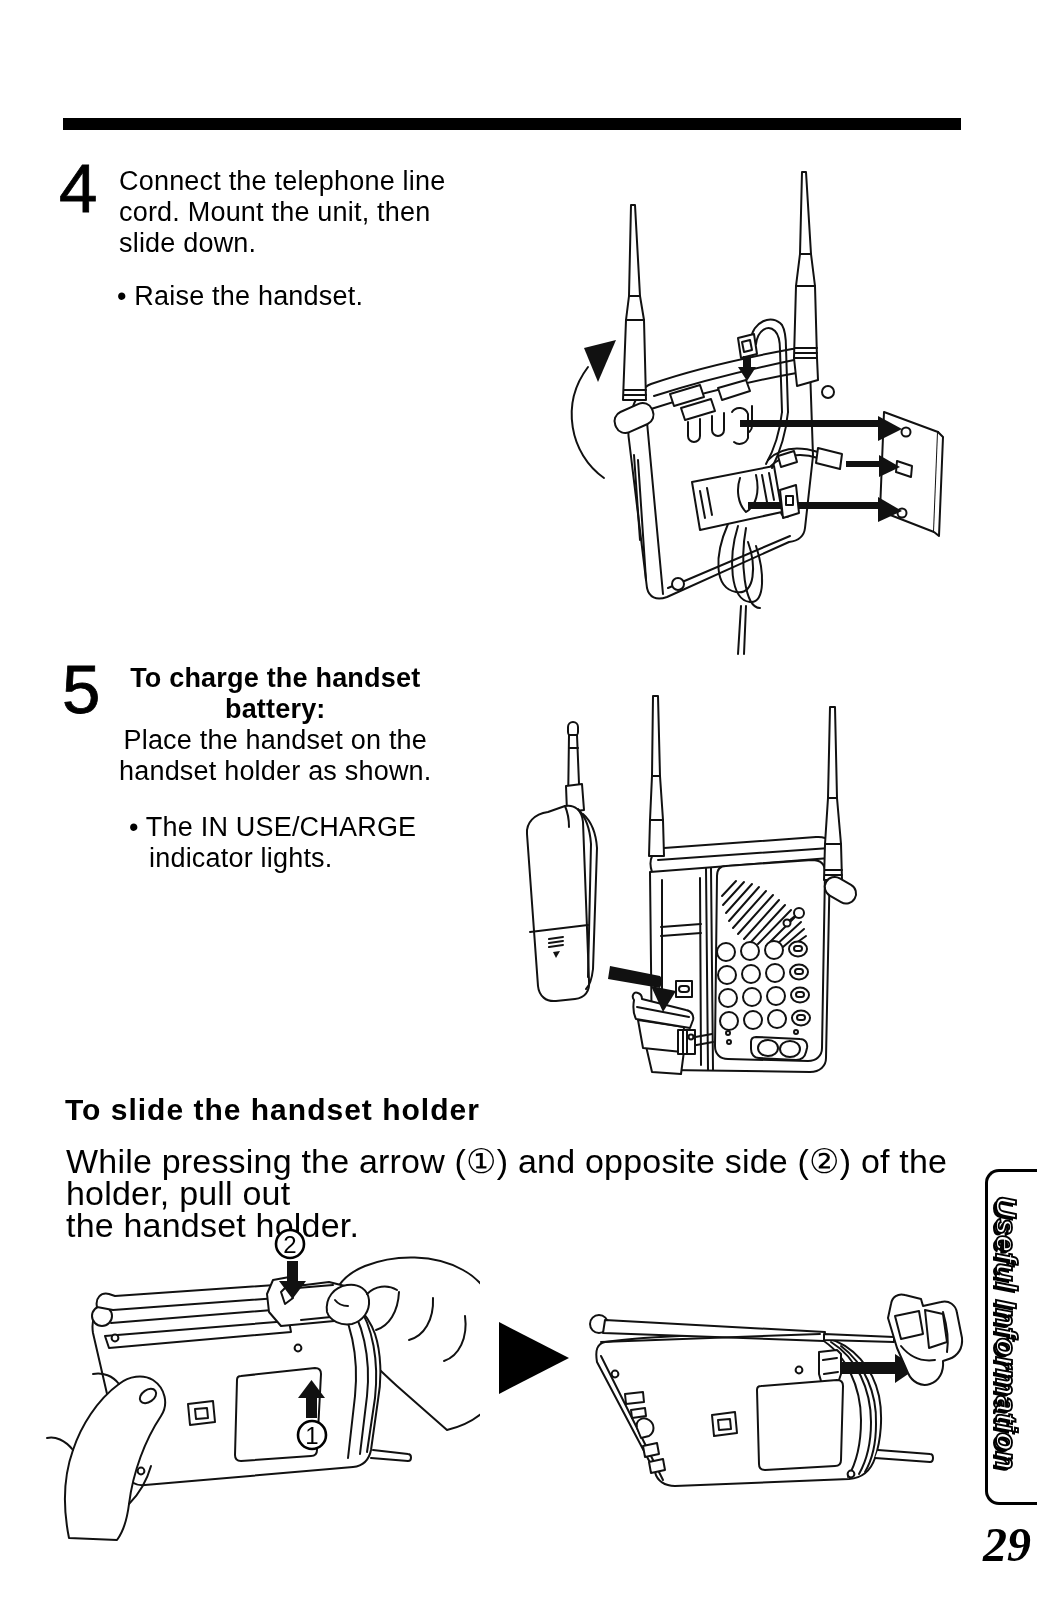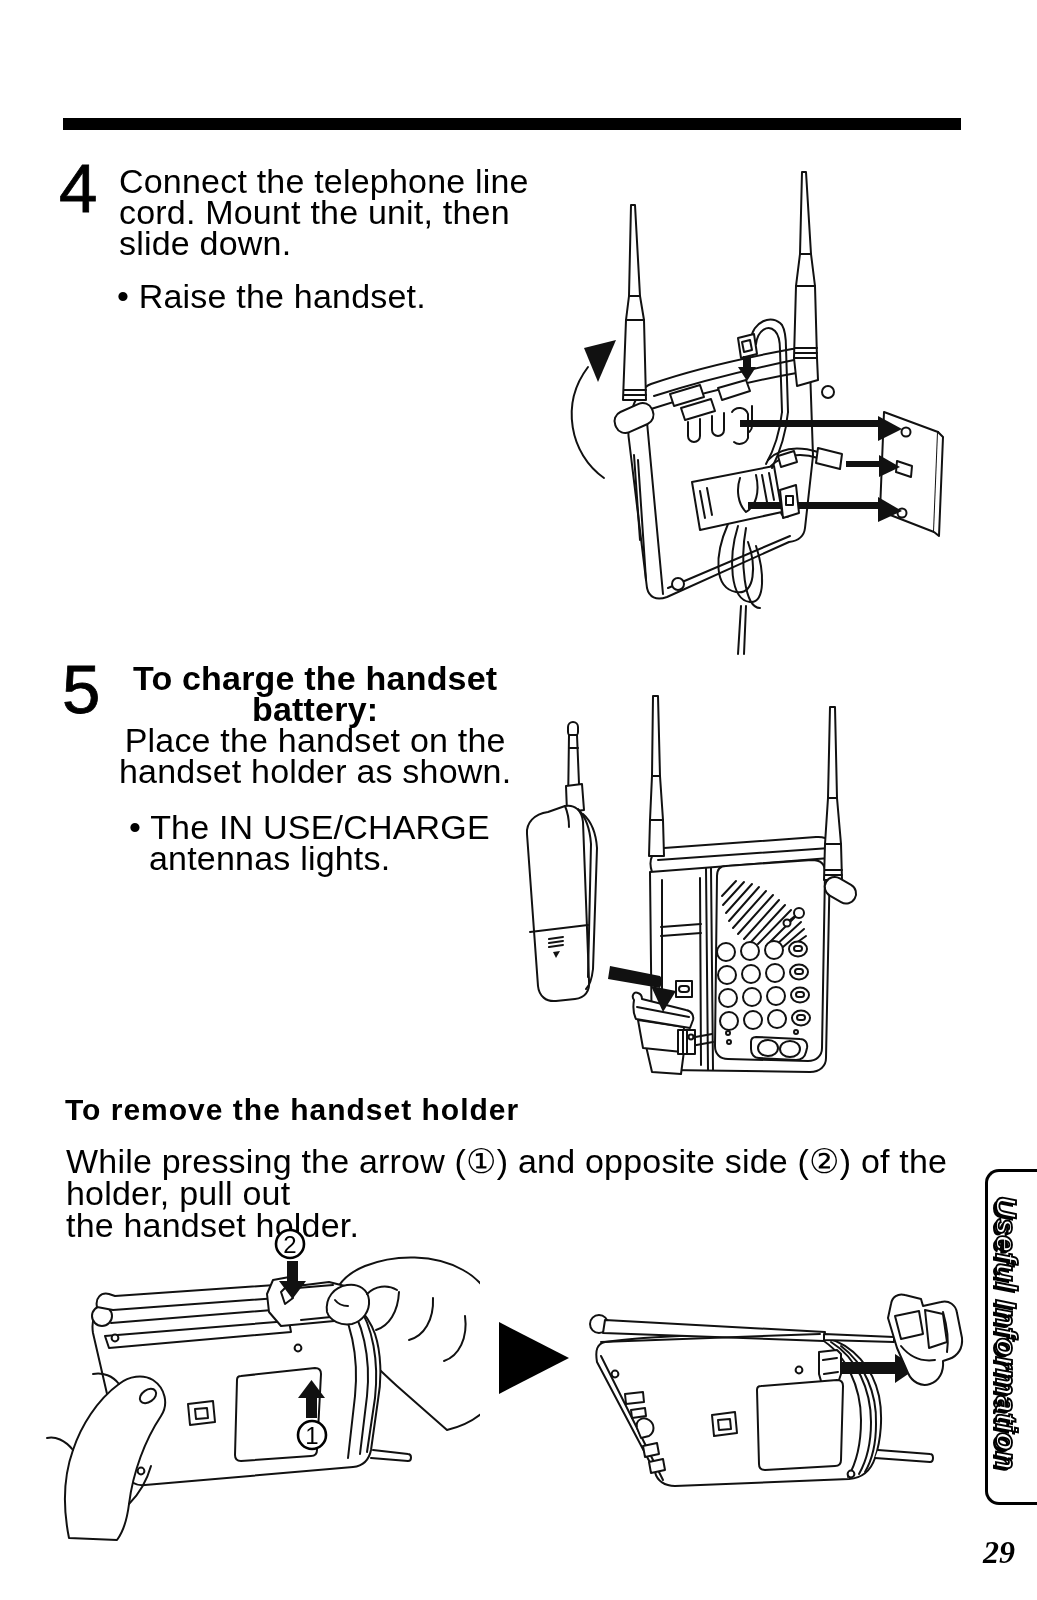--- a/index.html
+++ b/index.html
@@ -1,41 +1,41 @@
 <!DOCTYPE html>
 <html><head>
 <meta charset="utf-8">
 <style>
 html,body{margin:0;padding:0;}
 body{width:1037px;height:1600px;position:relative;background:#fff;overflow:hidden;
      font-family:"Liberation Sans",sans-serif;color:#000;}
 .abs{position:absolute;}
 .stepnum{font-size:69px;font-weight:400;line-height:1;letter-spacing:-1px;-webkit-text-stroke:0.8px #000;}
-.stext{font-size:34px;line-height:31px;letter-spacing:0.2px;}
+.stext{font-size:27px;line-height:31px;letter-spacing:0.2px;}
 .b{font-weight:700;}
 svg{display:block;}
 svg *{vector-effect:none;}
 .ln{fill:none;stroke:#111;stroke-width:2;stroke-linejoin:round;stroke-linecap:round;}
 .lnw{fill:#fff;stroke:#111;stroke-width:2;stroke-linejoin:round;stroke-linecap:round;}
 .blk{fill:#111;stroke:none;}
 </style>
 </head>
 <body>
 
 <div class="abs" style="left:63px;top:118px;width:898px;height:12px;background:#000;"></div>
 
 <div class="abs stepnum" style="left:59px;top:154px;">4</div>
 <div class="abs stext" style="left:119px;top:166px;">Connect the telephone line<br>cord. Mount the unit, then<br>slide down.</div>
 <div class="abs stext" style="left:117px;top:281px;">• Raise the handset.</div>
 
 <div class="abs stepnum" style="left:62px;top:655px;">5</div>
 <div class="abs stext" style="left:119px;top:663px;text-align:center;"><span class="b">To charge the handset<br>battery:</span><br>Place the handset on the<br>handset holder as shown.</div>
-<div class="abs stext" style="left:129px;top:812px;">• The IN USE/CHARGE<br><span style="margin-left:20px;">antennas lights.</span></div>
-
-<div class="abs b" style="left:65px;top:1093px;font-size:30px;line-height:34px;letter-spacing:1px;">To remove the handset holder</div>
+<div class="abs stext" style="left:129px;top:812px;">• The IN USE/CHARGE<br><span style="margin-left:20px;">indicator lights.</span></div>
+
+<div class="abs b" style="left:65px;top:1093px;font-size:30px;line-height:34px;letter-spacing:1px;">To slide the handset holder</div>
 <div class="abs stext" style="left:66px;top:1145px;font-size:34px;line-height:32px;">While pressing the arrow (①) and opposite side (②) of the holder, pull out<br>the handset holder.</div>
 
 <svg class="abs" style="left:550px;top:160px;" width="400" height="495" viewBox="0 0 400 495">
 
   <path d="M54,318 C20,294 10,244 38,207" class="ln" stroke-width="5.5"></path>
   <polygon points="34,188 66,180 48,222" class="blk"></polygon>
 
   <path d="M101,224 C150,207 215,194 242,189 C253,187 259,193 260,208 L263,296 L255,368 C254,377 247,381 239,382 L117,437 C106,441 99,437 97,428 L79,280 C76,260 85,230 101,224 Z" class="lnw" stroke-width="3"></path>
 
   <path d="M104,236 C160,218 215,206 244,200" class="ln"></path>
@@ -330,13 +330,13 @@
   <circle cx="266" cy="184" r="3.4" class="lnw" stroke-width="1.8"></circle>
 
   <path d="M293,160 L345,164 C349,164 349,172 345,172 L290,168" class="lnw" stroke-width="2.4"></path>
 </svg>
 
 <div class="abs" style="left:985px;top:1169px;width:80px;height:336px;border:3px solid #000;border-right:none;border-radius:14px 0 0 14px;box-sizing:border-box;"></div>
 <div class="abs" style="left:985px;top:1165px;width:42px;height:336px;overflow:visible;">
   <div style="position:absolute;left:50%;top:50%;transform:translate(-50%,-50%) rotate(90deg);white-space:nowrap;font-size:30px;font-weight:700;font-style:italic;letter-spacing:0.5px;color:#fff;-webkit-text-stroke:1.9px #000;text-shadow:2.6px 2.6px 0 #000;">Useful Information</div>
 </div>
 
-<div class="abs" style="left:983px;top:1521px;font-family:'Liberation Serif',serif;font-weight:700;font-style:italic;font-size:32px;line-height:1;margin-top:15px;">29</div>
+<div class="abs" style="left:983px;top:1521px;font-family:'Liberation Serif',serif;font-weight:700;font-style:italic;font-size:48px;line-height:1;">29</div>
 
 </body></html>

